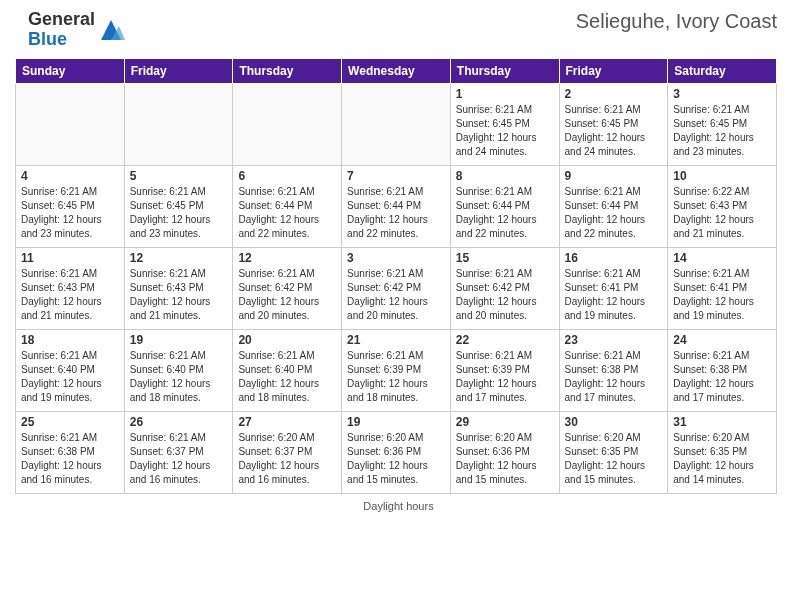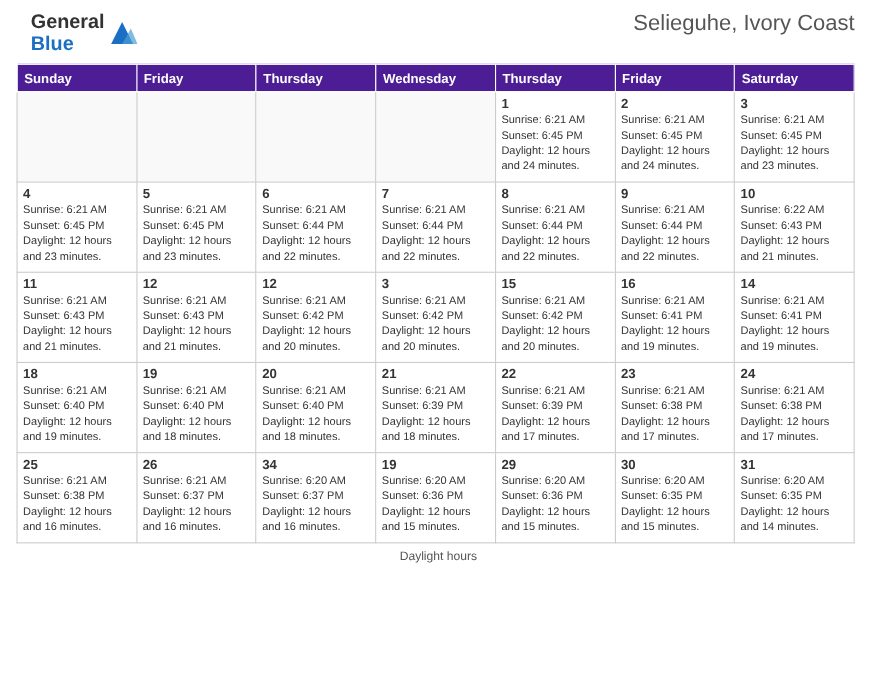--- a/index.html
+++ b/index.html
@@ -247,21 +247,21 @@
         <tr>
           <td>
             <span class="day-num">25</span>
             <div class="day-info">Sunrise: 6:21 AM<br>Sunset: 6:38 PM<br>Daylight: 12 hours and 16 minutes.</div>
           </td>
           <td>
             <span class="day-num">26</span>
             <div class="day-info">Sunrise: 6:21 AM<br>Sunset: 6:37 PM<br>Daylight: 12 hours and 16 minutes.</div>
           </td>
           <td>
-            <span class="day-num">34</span>
+            <span class="day-num">27</span>
             <div class="day-info">Sunrise: 6:20 AM<br>Sunset: 6:37 PM<br>Daylight: 12 hours and 16 minutes.</div>
           </td>
           <td>
             <span class="day-num">19</span>
             <div class="day-info">Sunrise: 6:20 AM<br>Sunset: 6:36 PM<br>Daylight: 12 hours and 15 minutes.</div>
           </td>
           <td>
             <span class="day-num">29</span>
             <div class="day-info">Sunrise: 6:20 AM<br>Sunset: 6:36 PM<br>Daylight: 12 hours and 15 minutes.</div>
           </td>

